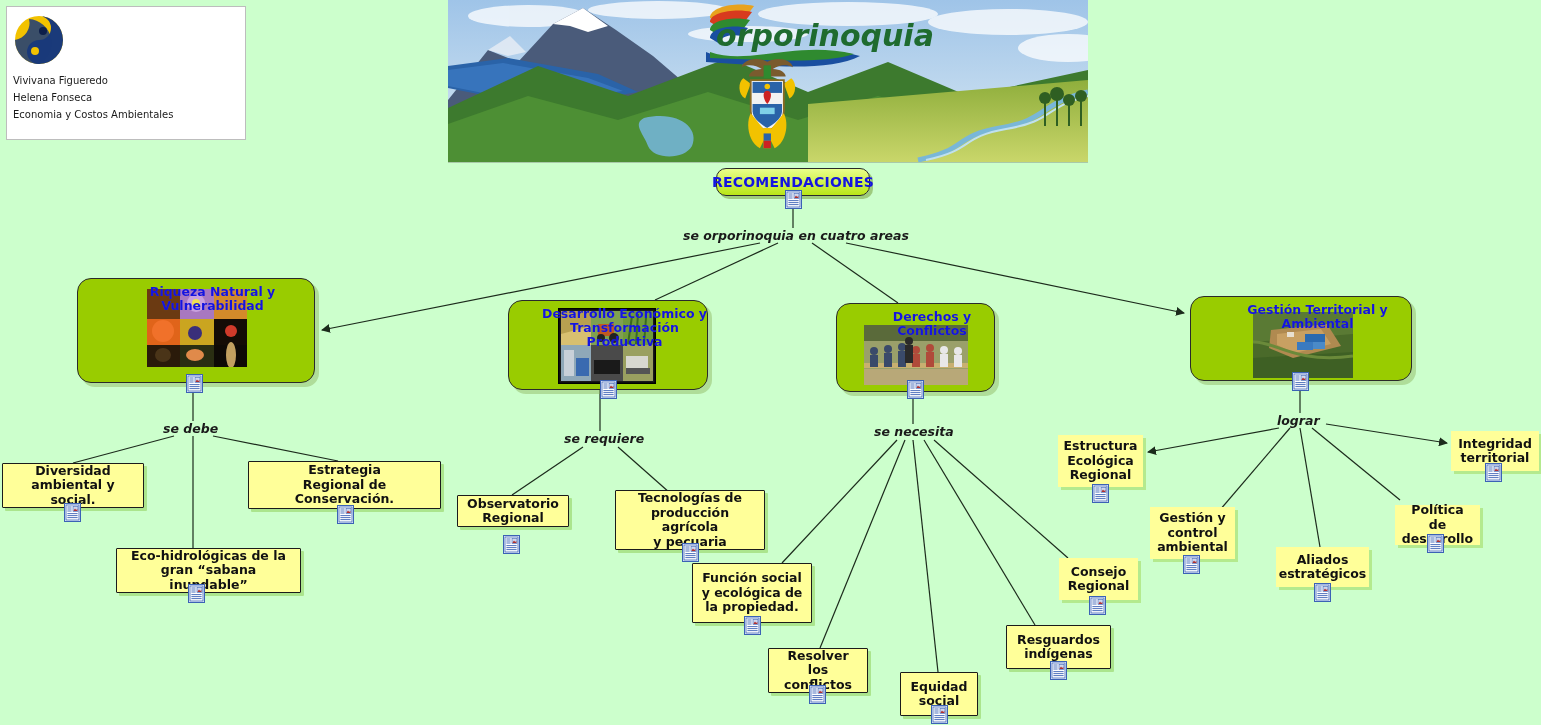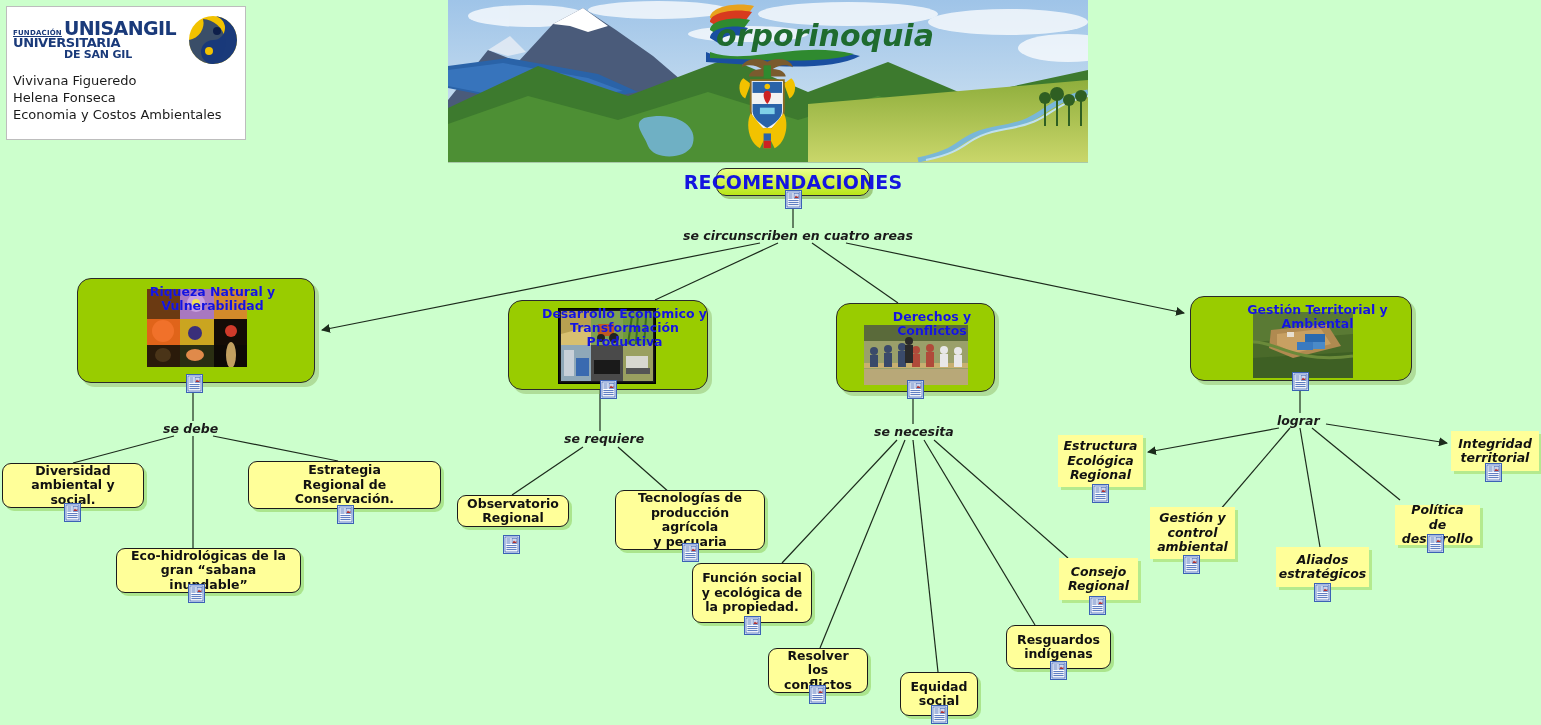--- a/index.html
+++ b/index.html
@@ -38,21 +38,21 @@
     line-height:12px;
   }
   .sangil{
     font-size:11px;font-weight:bold;color:#1a3a7a;letter-spacing:-.2px;
     line-height:11px;text-align:center;
   }
   .logo-mark{width:52px;height:52px;flex:0 0 52px;}
   .credit-lines{margin-top:3px;}
   .credit-lines div{
     font-family:"DejaVu Sans", sans-serif;
-    font-size:13px;color:#1a1a1a;line-height:17px;white-space:nowrap;
+    font-size:10px;color:#1a1a1a;line-height:17px;white-space:nowrap;
   }
 
   
   .banner{
     position:absolute;left:448px;top:0;width:640px;height:162px;
     z-index:5;overflow:hidden;border-bottom:1px solid #a9c9a9;
   }
   .banner svg{display:block;}
 
   
@@ -67,48 +67,47 @@
     position:relative;
   }
 
   
   .node-root .box{
     background:linear-gradient(#e9ff8a,#b9e617);
     border:1.5px solid #2a2a2a;border-radius:10px;
     box-shadow:3px 3px 0 rgba(120,160,60,.55);
   }
   .node-root .title{
-    color:#1414e0;font-weight:bold;font-size:19px;letter-spacing:.2px;
+    color:#1414e0;font-weight:bold;font-size:14px;letter-spacing:.2px;
   }
 
   
   .node-topic .box{
     background:#99cc00;border:1.5px solid #2a2a2a;border-radius:14px;
     box-shadow:4px 4px 0 rgba(140,180,90,.45);
     justify-content:flex-start;padding-top:6px;padding-left:33px;
   }
   .node-topic .title{
     color:#1414e0;font-weight:bold;font-size:12.5px;line-height:14px;
     position:relative;z-index:3;text-shadow:0 0 1px rgba(255,255,255,.15);
   }
   .node-topic .thumb{
     position:absolute;z-index:2;
   }
 
   
   .node-leaf .box{
-    background:#ffff99;border:1.5px solid #1b1b1b;border-radius:9px;
+    background:#ffff99;border:1.5px solid #1b1b1b;border-radius:1px;
     box-shadow:3px 3px 0 rgba(160,220,120,.75);
     padding:2px 8px;
   }
   
   .node-leaf.sq .box{
     border-radius:0;border:1px solid #ffff99;
     box-shadow:3px 3px 0 rgba(175,230,130,.85);
-    font-style:italic;
   }
   .node-leaf .title{
     color:#111111;font-weight:bold;font-size:12.5px;line-height:14.5px;
     white-space:pre-line;
   }
 
   
   .doc-icon{
     position:absolute;z-index:6;width:17px;height:19px;
   }
@@ -161,28 +160,20 @@
       <line x1="1279" y1="428" x2="1148" y2="452" marker-end="url(#arw)"></line>
       <line x1="1290" y1="428" x2="1220" y2="510"></line>
       <line x1="1300" y1="428" x2="1320" y2="547"></line>
       <line x1="1312" y1="428" x2="1400" y2="500"></line>
       <line x1="1326" y1="424" x2="1447" y2="443" marker-end="url(#arw)"></line>
     </g>
   </svg>
 
   <div class="credit-card">
     <div class="logo-row">
-      <div class="logo-text">
-        <div class="lt1">
-          <span class="fundacion">FUNDACIÓN</span>
-          <span class="unisangil">UNISANGIL</span>
-        </div>
-        <div class="univ">UNIVERSITARIA</div>
-        <div class="sangil">DE SAN GIL</div>
-      </div>
       <span class="logo-mark">
         <svg width="52" height="52" viewBox="0 0 52 52">
           <circle cx="26" cy="26" r="24" fill="#f2c200"></circle>
           <path d="M26 2 a24 24 0 0 1 0 48 a12 12 0 0 1 0-24 a12 12 0 0 0 0-24z" fill="#1a3a7a"></path>
           <path d="M2 26 a24 24 0 0 0 24 24 a24 24 0 0 0 -10-45 a17 17 0 0 1 -14 21z" fill="#1a3a7a" opacity=".85"></path>
           <circle cx="30" cy="17" r="4" fill="#0d1f4a"></circle>
           <circle cx="22" cy="37" r="4" fill="#f2c200"></circle>
         </svg>
       </span>
     </div>
@@ -290,21 +281,21 @@
         <line x1="3.4" y1="4" x2="7.6" y2="4"></line>
           <line x1="3.4" y1="6" x2="7.6" y2="6"></line>
         <line x1="3.4" y1="8" x2="7.6" y2="8"></line>
         <line x1="3.4" y1="10.6" x2="13.6" y2="10.6"></line>
         <line x1="3.4" y1="12.6" x2="13.6" y2="12.6"></line>
         <line x1="3.4" y1="14.6" x2="13.6" y2="14.6"></line>
       </g>
     </svg>
   </span>
 
-  <span class="link-label" style="left:683px;top:228px;">se circunscriben en cuatro areas</span>
+  <span class="link-label" style="left:683px;top:228px;">se orporinoquia en cuatro areas</span>
 
   <div class="node node-topic" style="left:77px;top:278px;width:238px;height:105px;">
     <div class="box">
       <span class="thumb" style="left:69px;top:10px;">
         <svg width="100" height="78" viewBox="0 0 100 78">
           <rect width="100" height="78" fill="#1d1206"></rect>
           <rect x="0" y="0" width="33" height="30" fill="#6b3a12"></rect>
           <rect x="33" y="0" width="34" height="30" fill="#a878c0"></rect>
           <rect x="67" y="0" width="33" height="30" fill="#d38a2a"></rect>
           <rect x="0" y="30" width="33" height="26" fill="#e0641a"></rect>

